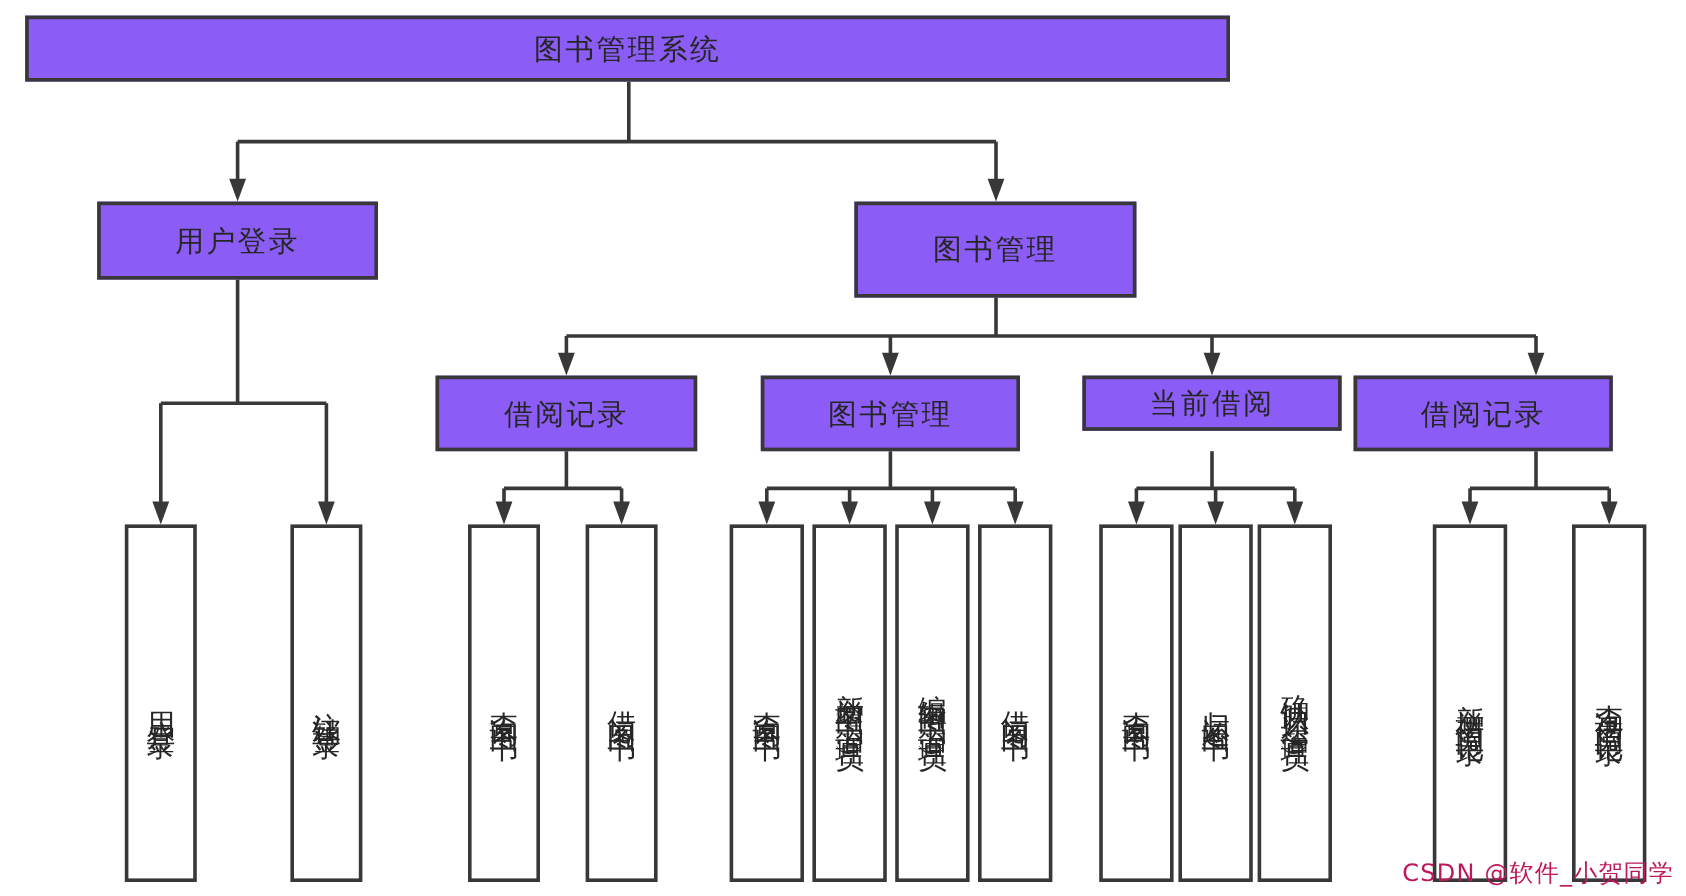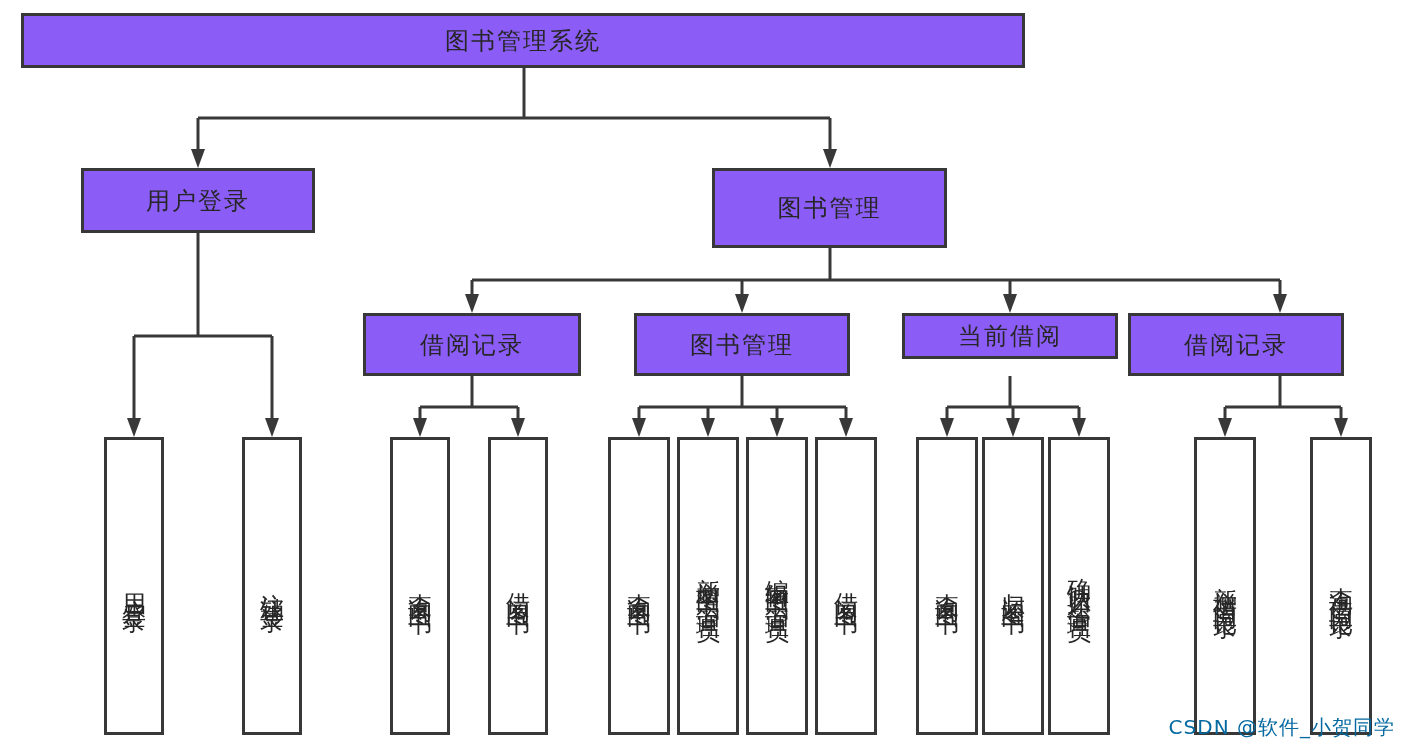--- a/index.html
+++ b/index.html
@@ -37,21 +37,21 @@
     font-size:24px;
     letter-spacing:6px;
     color:#262626;
     white-space:nowrap;
     line-height:1;
   }
   #watermark{
     position:absolute;
     right:10px;bottom:6px;
     font-size:20px;
-    color:#0369a1;
+    color:#be185d;
     letter-spacing:1px;
     z-index:5;
     white-space:nowrap;
   }
 </style>
 </head>
 <body>
 
 <div id="canvas">
 

